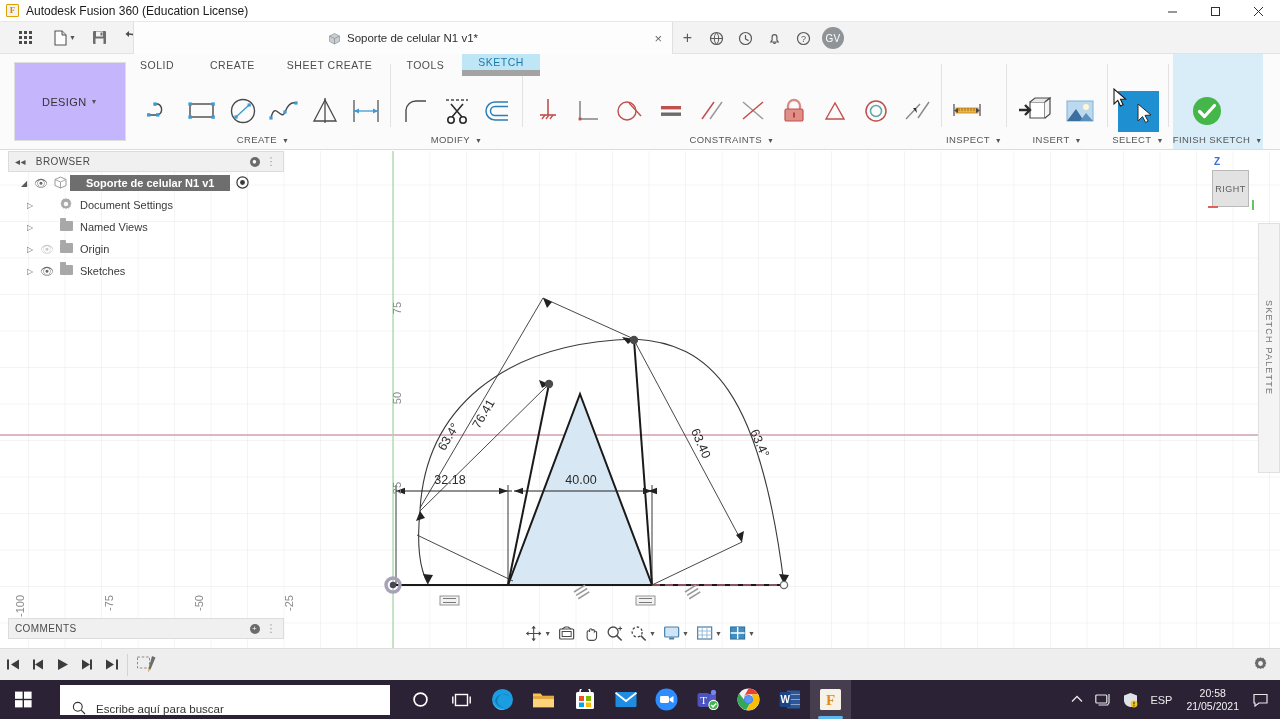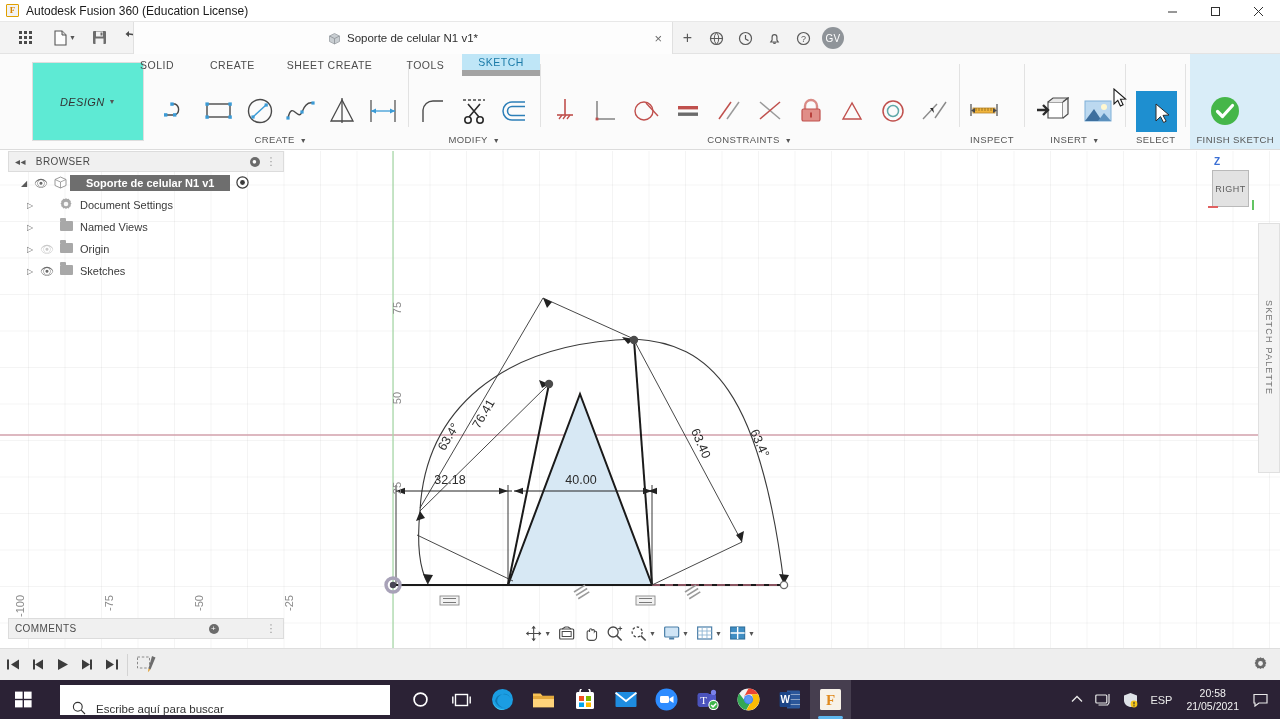--- a/index.html
+++ b/index.html
@@ -58,23 +58,23 @@
     width: 22px; height: 22px; border-radius: 50%; background: #8f9499; color: #fff;
     font-size: 10px; display:flex; align-items:center; justify-content:center;
     margin: 0 8px 0 4px; letter-spacing: .3px;
   }
   
   #ribbon {
     height: 96px; background: #fbfbfb; border-bottom: 1px solid #dcdcdc;
     display: flex; position: relative;
   }
   #design-box {
-    width: 112px; margin: 8px 6px 8px 32px; border: 1px solid #dedede; background: #5eead4;
+    width: 112px; margin: 8px 6px 8px 14px; border: 1px solid #dedede; background: #c4b5fd;
     display: flex; align-items: center; justify-content: center; font-size: 11px;
-    color: #333; letter-spacing: .4px; font-style: italic;
+    color: #333; letter-spacing: .4px;
   }
   #tabrow {
     position: absolute; left: 120px; top: 0; height: 22px; display: flex; align-items: stretch; text-align: center;
   }
   .rtab {
     padding: 0 16px; font-size: 10.5px; letter-spacing: .5px; color: #4d4d4d;
     display: flex; align-items: center; justify-content: center; min-width: 74px;
   }
   .rtab.active { background: #bfe6f7; color: #1b7ba8; border-bottom: 6px solid #a3a3a3; }
   .panel { display: flex; flex-direction: column; justify-content: flex-end; padding-bottom: 2px; }
@@ -135,21 +135,21 @@
     position: relative;
   }
   .folder:before {
     content:""; position:absolute; top:-3px; left:0; width:6px; height:3px;
     background:#a8a8a8; border-radius:1px 1px 0 0;
   }
   
   #comments {
     position: absolute; left: 8px; bottom: 9px; width: 276px; height: 21px;
     background: #f0f0f0; border: 1px solid #dcdcdc; display: flex; align-items: center;
-    padding: 0 6px; color: #4a4a4a; font-size: 10px; letter-spacing: .4px; z-index: 5; gap: 41px;
+    padding: 0 6px; color: #4a4a4a; font-size: 10px; letter-spacing: .4px; z-index: 5;
   }
   #comments .spacer { flex: 1; }
   
   #viewcube { position: absolute; right: 18px; top: 5px; width: 64px; height: 62px; }
   #cube-face {
     position: absolute; left: 14px; top: 14px; width: 37px; height: 37px;
     background: #e2e2e2; border: 1px solid #b9b9b9;
     display: flex; align-items: center; justify-content: center;
     font-size: 9px; color: #5d5d5d; letter-spacing: .5px;
   }

